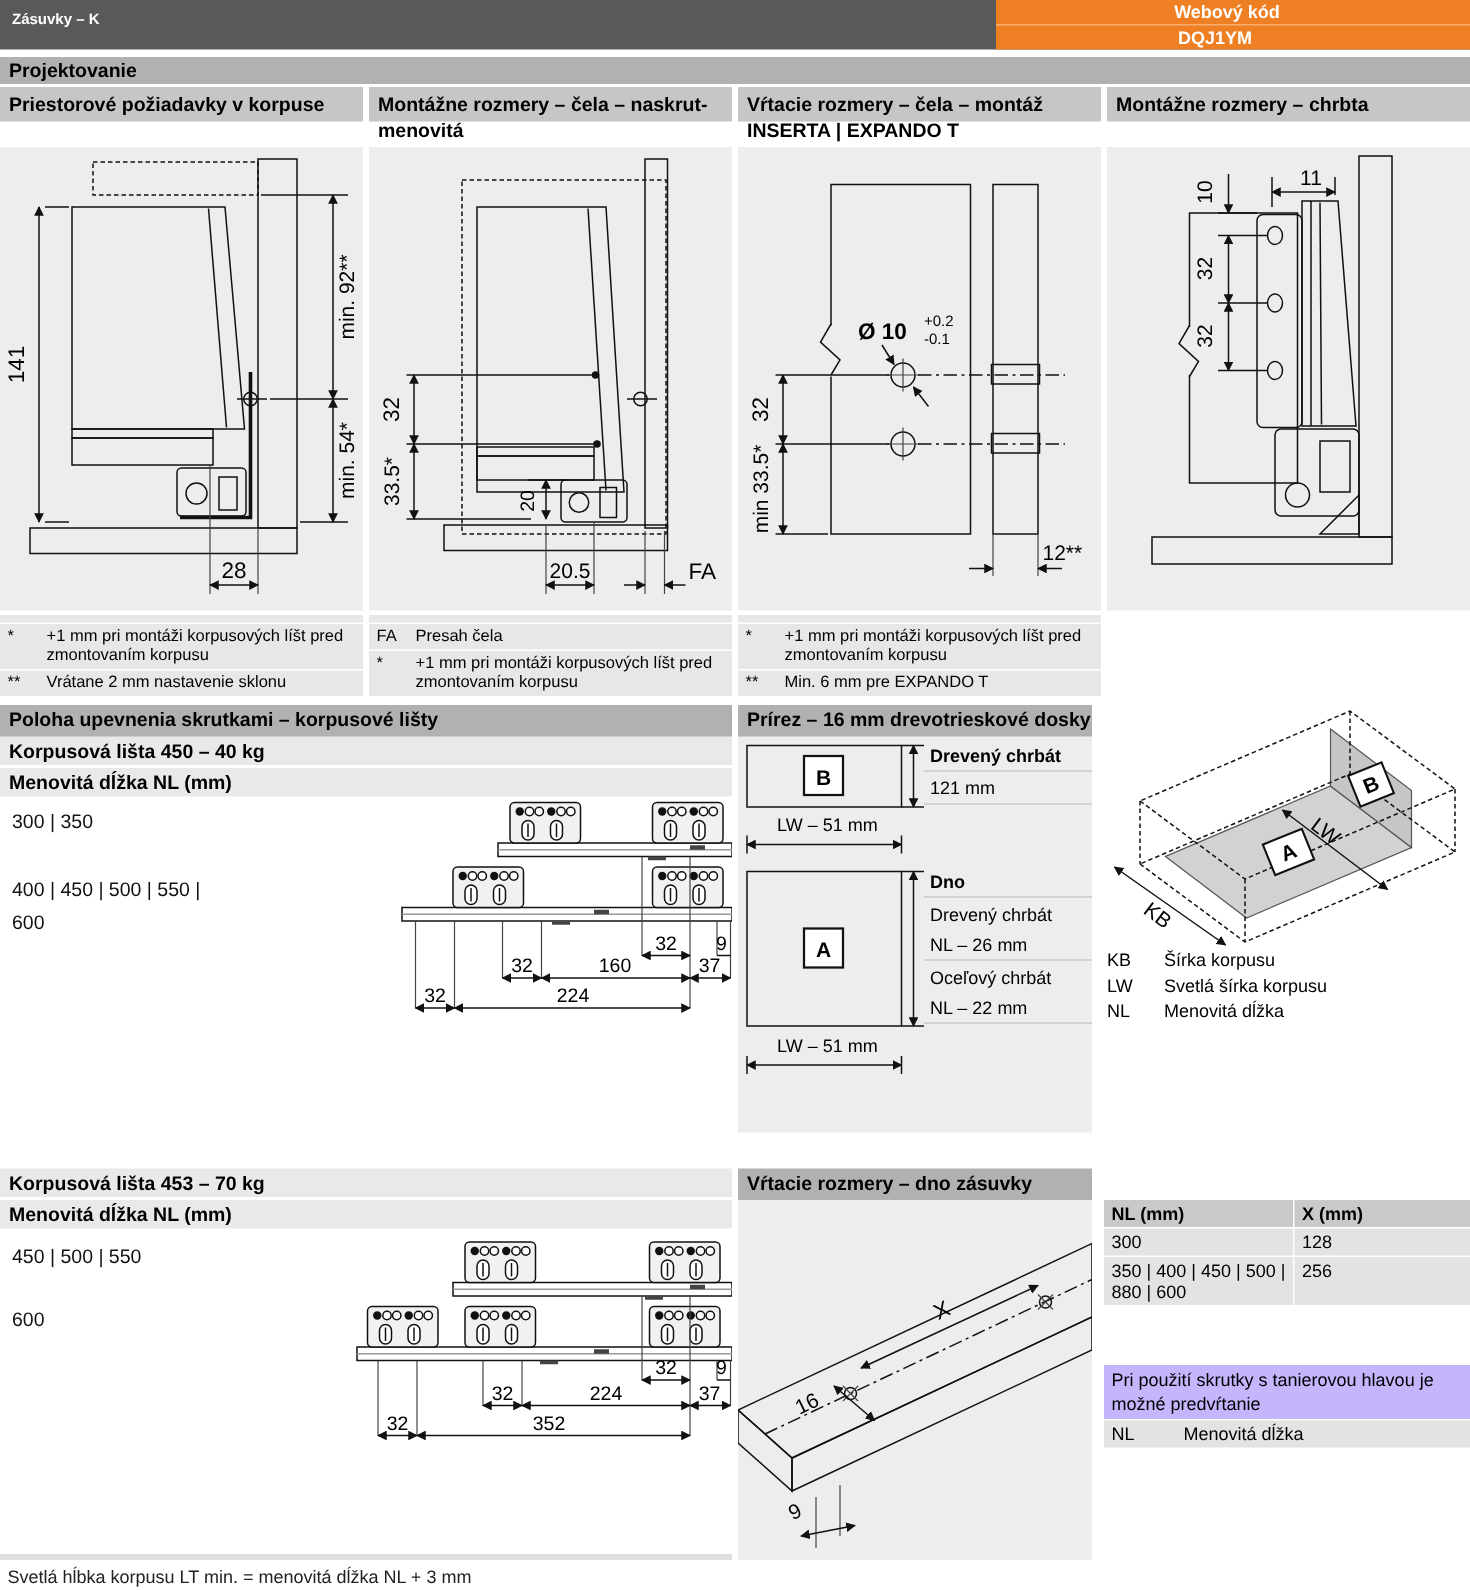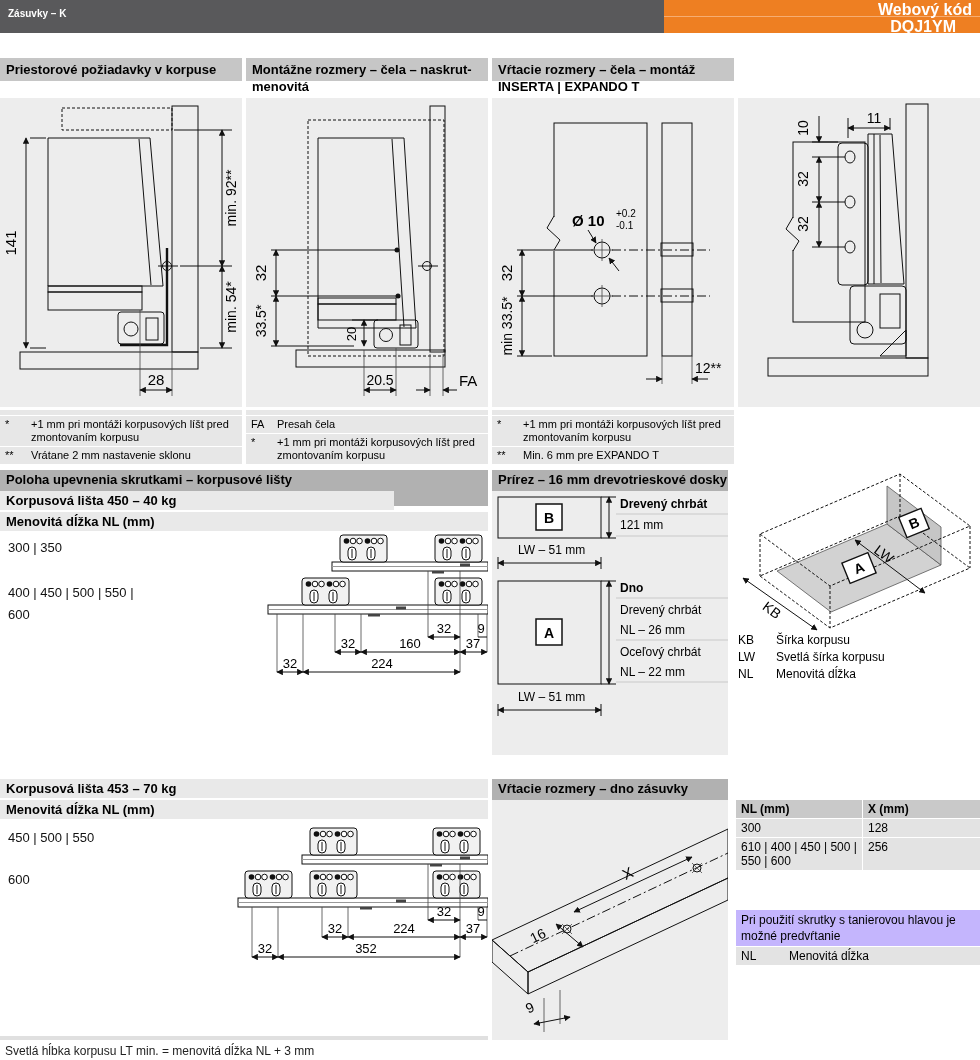--- a/index.html
+++ b/index.html
@@ -2,21 +2,21 @@
 <html><head>
 <meta charset="utf-8">
 <style>
   html,body{margin:0;padding:0;background:#fff;}
   body{font-family:"Liberation Sans","DejaVu Sans",sans-serif;color:#000;}
   .page{position:relative;width:980px;height:1060px;background:#fff;overflow:hidden;}
   .abs{position:absolute;}
   
   .apphdr{left:0;top:0;width:980px;height:33px;background:#59595b;}
   .apptitle{left:8px;top:8px;color:#fff;font-size:10px;font-weight:bold;}
-  .webcode{right:0;top:0;width:316px;height:33px;background:#ee7f22;color:#fff;font-weight:bold;font-size:16px;text-align:right;}
+  .webcode{right:0;top:0;width:316px;height:33px;background:#ee7f22;color:#fff;font-weight:bold;font-size:12px;text-align:center;}
   .webcode .row1{height:15px;padding:1px 8px 0 0;border-bottom:1px solid #f6ad72;}
   .webcode .row2{height:15px;padding:1px 24px 0 0;}
   .projbar{left:0;top:38px;width:980px;height:18px;background:#b1b1b1;font-size:13px;font-weight:bold;line-height:18px;padding-left:6px;box-sizing:border-box;}
   
   .col{top:58px;width:242px;height:404px;}
   .coltitle{width:242px;height:23px;background:#c6c6c6;font-size:13px;font-weight:bold;line-height:17px;padding:3px 6px;box-sizing:border-box;}
   .coldraw{position:absolute;top:40px;left:0;width:242px;height:309px;background:#ededed;}
   .fnarea{position:absolute;top:352px;left:0;width:242px;}
   .fnstrip{height:5px;background:#e7e7e7;margin-bottom:1px;}
   .fnrow{display:flex;background:#e7e7e7;font-size:11px;line-height:13px;padding:2px 5px;margin-bottom:1px;}
@@ -61,20 +61,21 @@
 <div class="page">
 
   <div class="abs apphdr">
     <div class="abs apptitle">Zásuvky – K</div>
   </div>
   <div class="abs webcode">
     <div class="row1">Webový kód</div>
     <div class="row2">DQJ1YM</div>
   </div>
 
+  <div class="abs projbar">Projektovanie</div>
 
   <div class="abs col" style="left:0">
     <div class="coltitle">
       <div>Priestorové požiadavky v korpuse</div>
     </div>
     <div class="coldraw">
       <svg width="242" height="309" viewBox="0 0 242 309">
         <defs>
             <marker id="a1" viewBox="0 0 10 10" refX="9" refY="5" markerWidth="6.5" markerHeight="6.5" orient="auto-start-reverse">
               <path d="M0,0 L10,5 L0,10 z" fill="#111"></path>
@@ -251,20 +252,23 @@
         <span class="fntext">+1 mm pri montáži korpusových líšt pred zmontovaním korpusu</span>
       </div>
       <div class="fnrow">
         <span class="fnsym">**</span>
         <span class="fntext">Min. 6 mm pre EXPANDO T</span>
       </div>
     </div>
   </div>
 
   <div class="abs col" style="left:738px">
+    <div class="coltitle">
+      <div>Montážne rozmery – chrbta</div>
+    </div>
     <div class="coldraw">
       <svg width="242" height="309" viewBox="0 0 242 309">
         <defs>
             <marker id="a4" viewBox="0 0 10 10" refX="9" refY="5" markerWidth="6.5" markerHeight="6.5" orient="auto-start-reverse">
               <path d="M0,0 L10,5 L0,10 z" fill="#111"></path>
             </marker>
           </defs>
         <g>
           <rect x="168" y="6" width="22" height="254" fill="#d8d8d8" class="ln"></rect>
           <rect x="30" y="260" width="160" height="18" fill="#d8d8d8" class="ln"></rect>
@@ -299,21 +303,21 @@
           <line x1="110" y1="40" x2="110" y2="20" class="ln"></line>
           <line x1="152" y1="32" x2="152" y2="20" class="ln"></line>
           <line x1="110" y1="30" x2="152" y2="30" class="ln" marker-start="url(#a4)" marker-end="url(#a4)"></line>
           <text x="136" y="25" class="dt14 mid">11</text>
         </g>
       </svg>
     </div>
   </div>
 
   <div class="abs secbar" style="left:0;top:470px;width:488px">Poloha upevnenia skrutkami – korpusové lišty</div>
-  <div class="abs subbar" style="left:0;top:491px;width:394px">Korpusová lišta 450 – 40 kg</div>
+  <div class="abs subbar" style="left:0;top:491px;width:488px">Korpusová lišta 450 – 40 kg</div>
   <div class="abs subbar" style="left:0;top:512px;width:488px">Menovitá dĺžka NL (mm)</div>
   <div class="abs sizelabel" style="left:8px;top:540px">300 | 350</div>
   <div class="abs sizelabel" style="left:8px;top:585px">400 | 450 | 500 | 550 |</div>
   <div class="abs sizelabel" style="left:8px;top:607px">600</div>
   <div class="abs" style="left:0;top:530px;width:488px;height:180px">
     <svg width="488" height="180" viewBox="0 0 488 180">
       <defs>
         <marker id="a5" viewBox="0 0 10 10" refX="9" refY="5" markerWidth="6.5" markerHeight="6.5" orient="auto-start-reverse">
             <path d="M0,0 L10,5 L0,10 z" fill="#111"></path>
           </marker>
@@ -558,21 +562,21 @@
   <div class="abs tbl" style="left:736px;top:800px">
     <div class="trow thead">
       <div class="tc1">NL (mm)</div>
       <div class="tc2">X (mm)</div>
     </div>
     <div class="trow">
       <div class="tc1">300</div>
       <div class="tc2">128</div>
     </div>
     <div class="trow">
-      <div class="tc1">610 | 400 | 450 | 500 | 550 | 600</div>
+      <div class="tc1">350 | 400 | 450 | 500 | 880 | 600</div>
       <div class="tc2">256</div>
     </div>
     <div class="tnote">Pri použití skrutky s tanierovou hlavou je možné predvŕtanie</div>
     <div class="tleg">
       <span class="s">NL</span>
       <span>Menovitá dĺžka</span>
     </div>
   </div>
 
   <div class="abs footnote-bar" style="left:0;top:1036px;width:488px;height:4px"></div>

